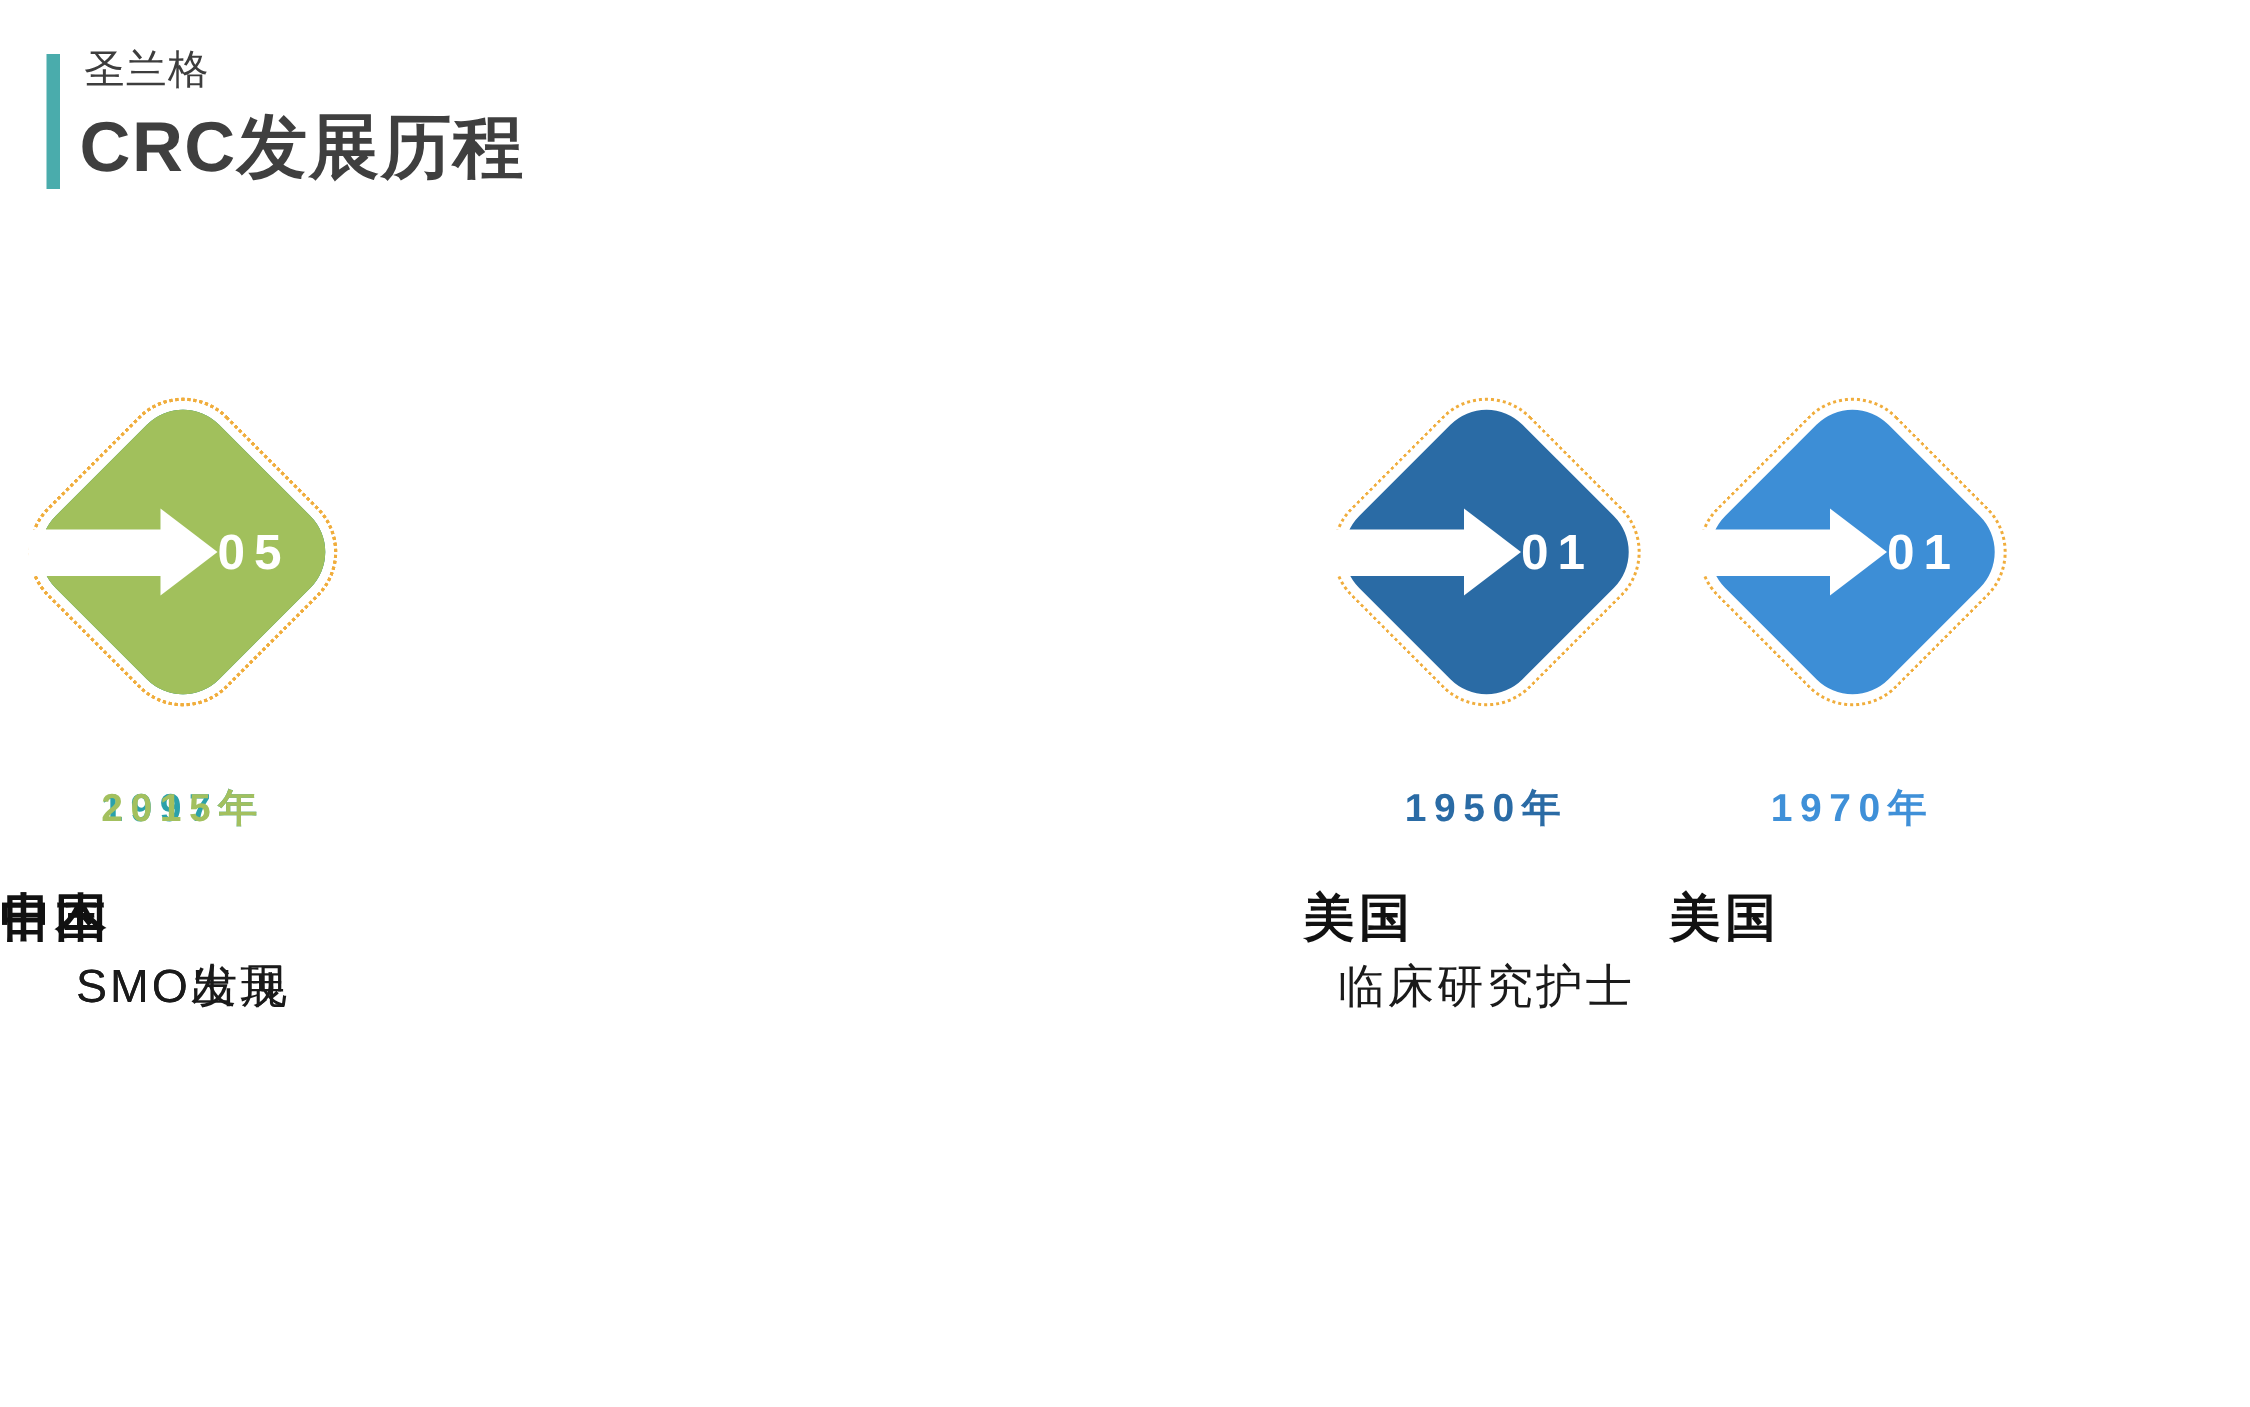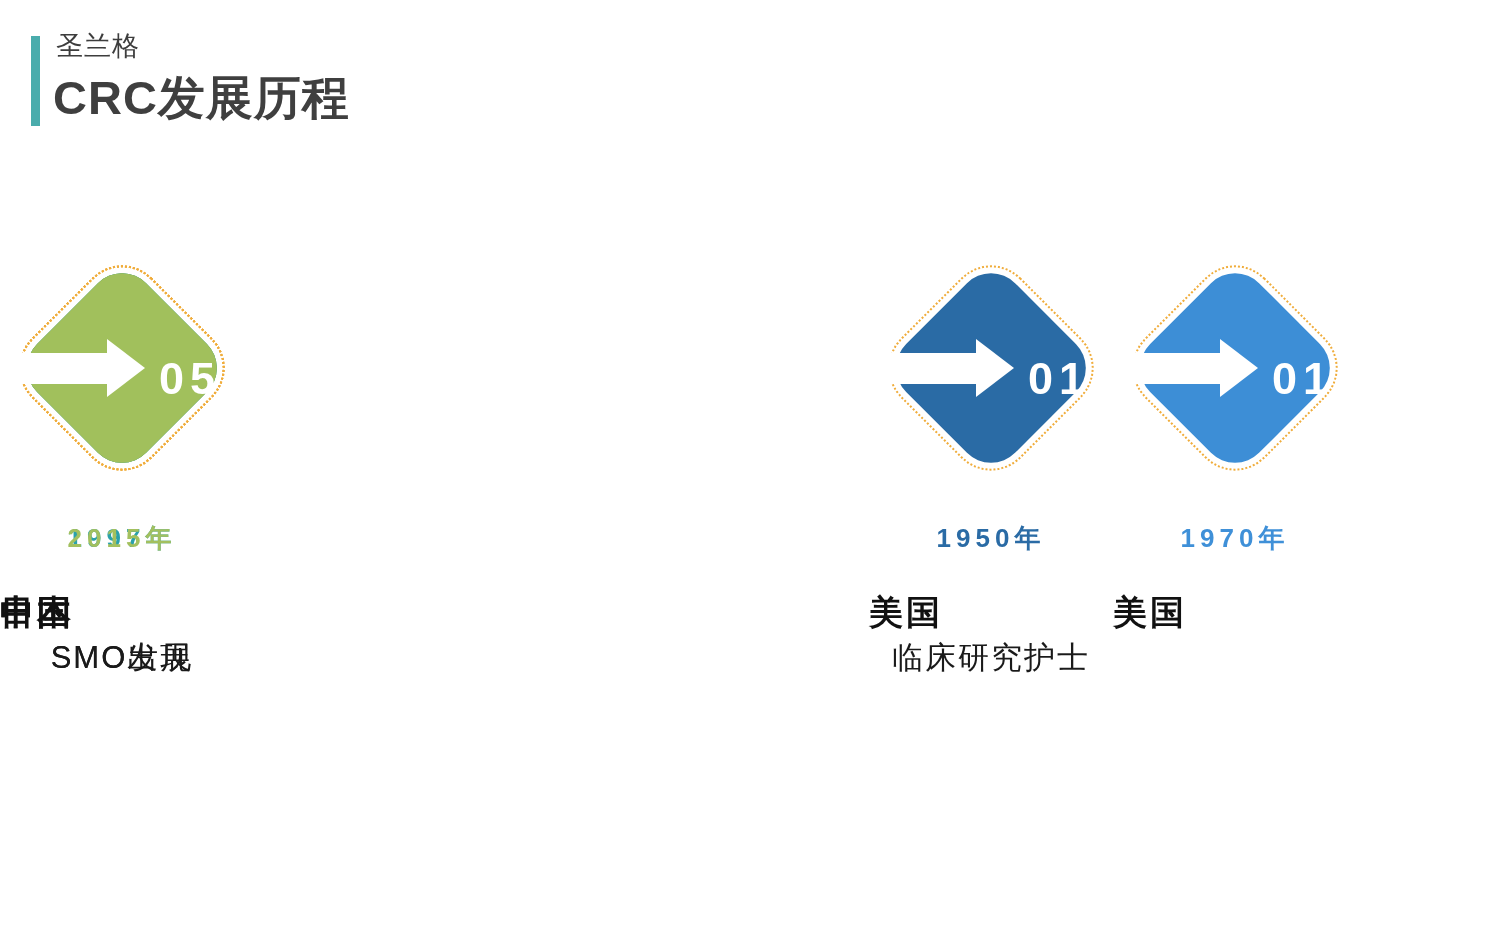--- a/index.html
+++ b/index.html
@@ -78,24 +78,24 @@
   .arrow-head {
     position: absolute;
     left: 107px; top: 96px;
     width: 0; height: 0;
     border-top: 29px solid transparent;
     border-bottom: 29px solid transparent;
     border-left: 38px solid var(--arrow);
   }
   .step-number {
     position: absolute;
-    left: 145px; top: 114px;
+    left: 145px; top: 103px;
     width: 90px;
-    text-align: center;
-    font-size: 45px;
+    text-align: left;
+    font-size: 33px;
     line-height: 44px;
     font-weight: bold;
     letter-spacing: 6px;
     color: var(--arrow);
   }
   .year-label {
     position: absolute;
     top: 278px;
     width: 100%;
     text-align: center;

